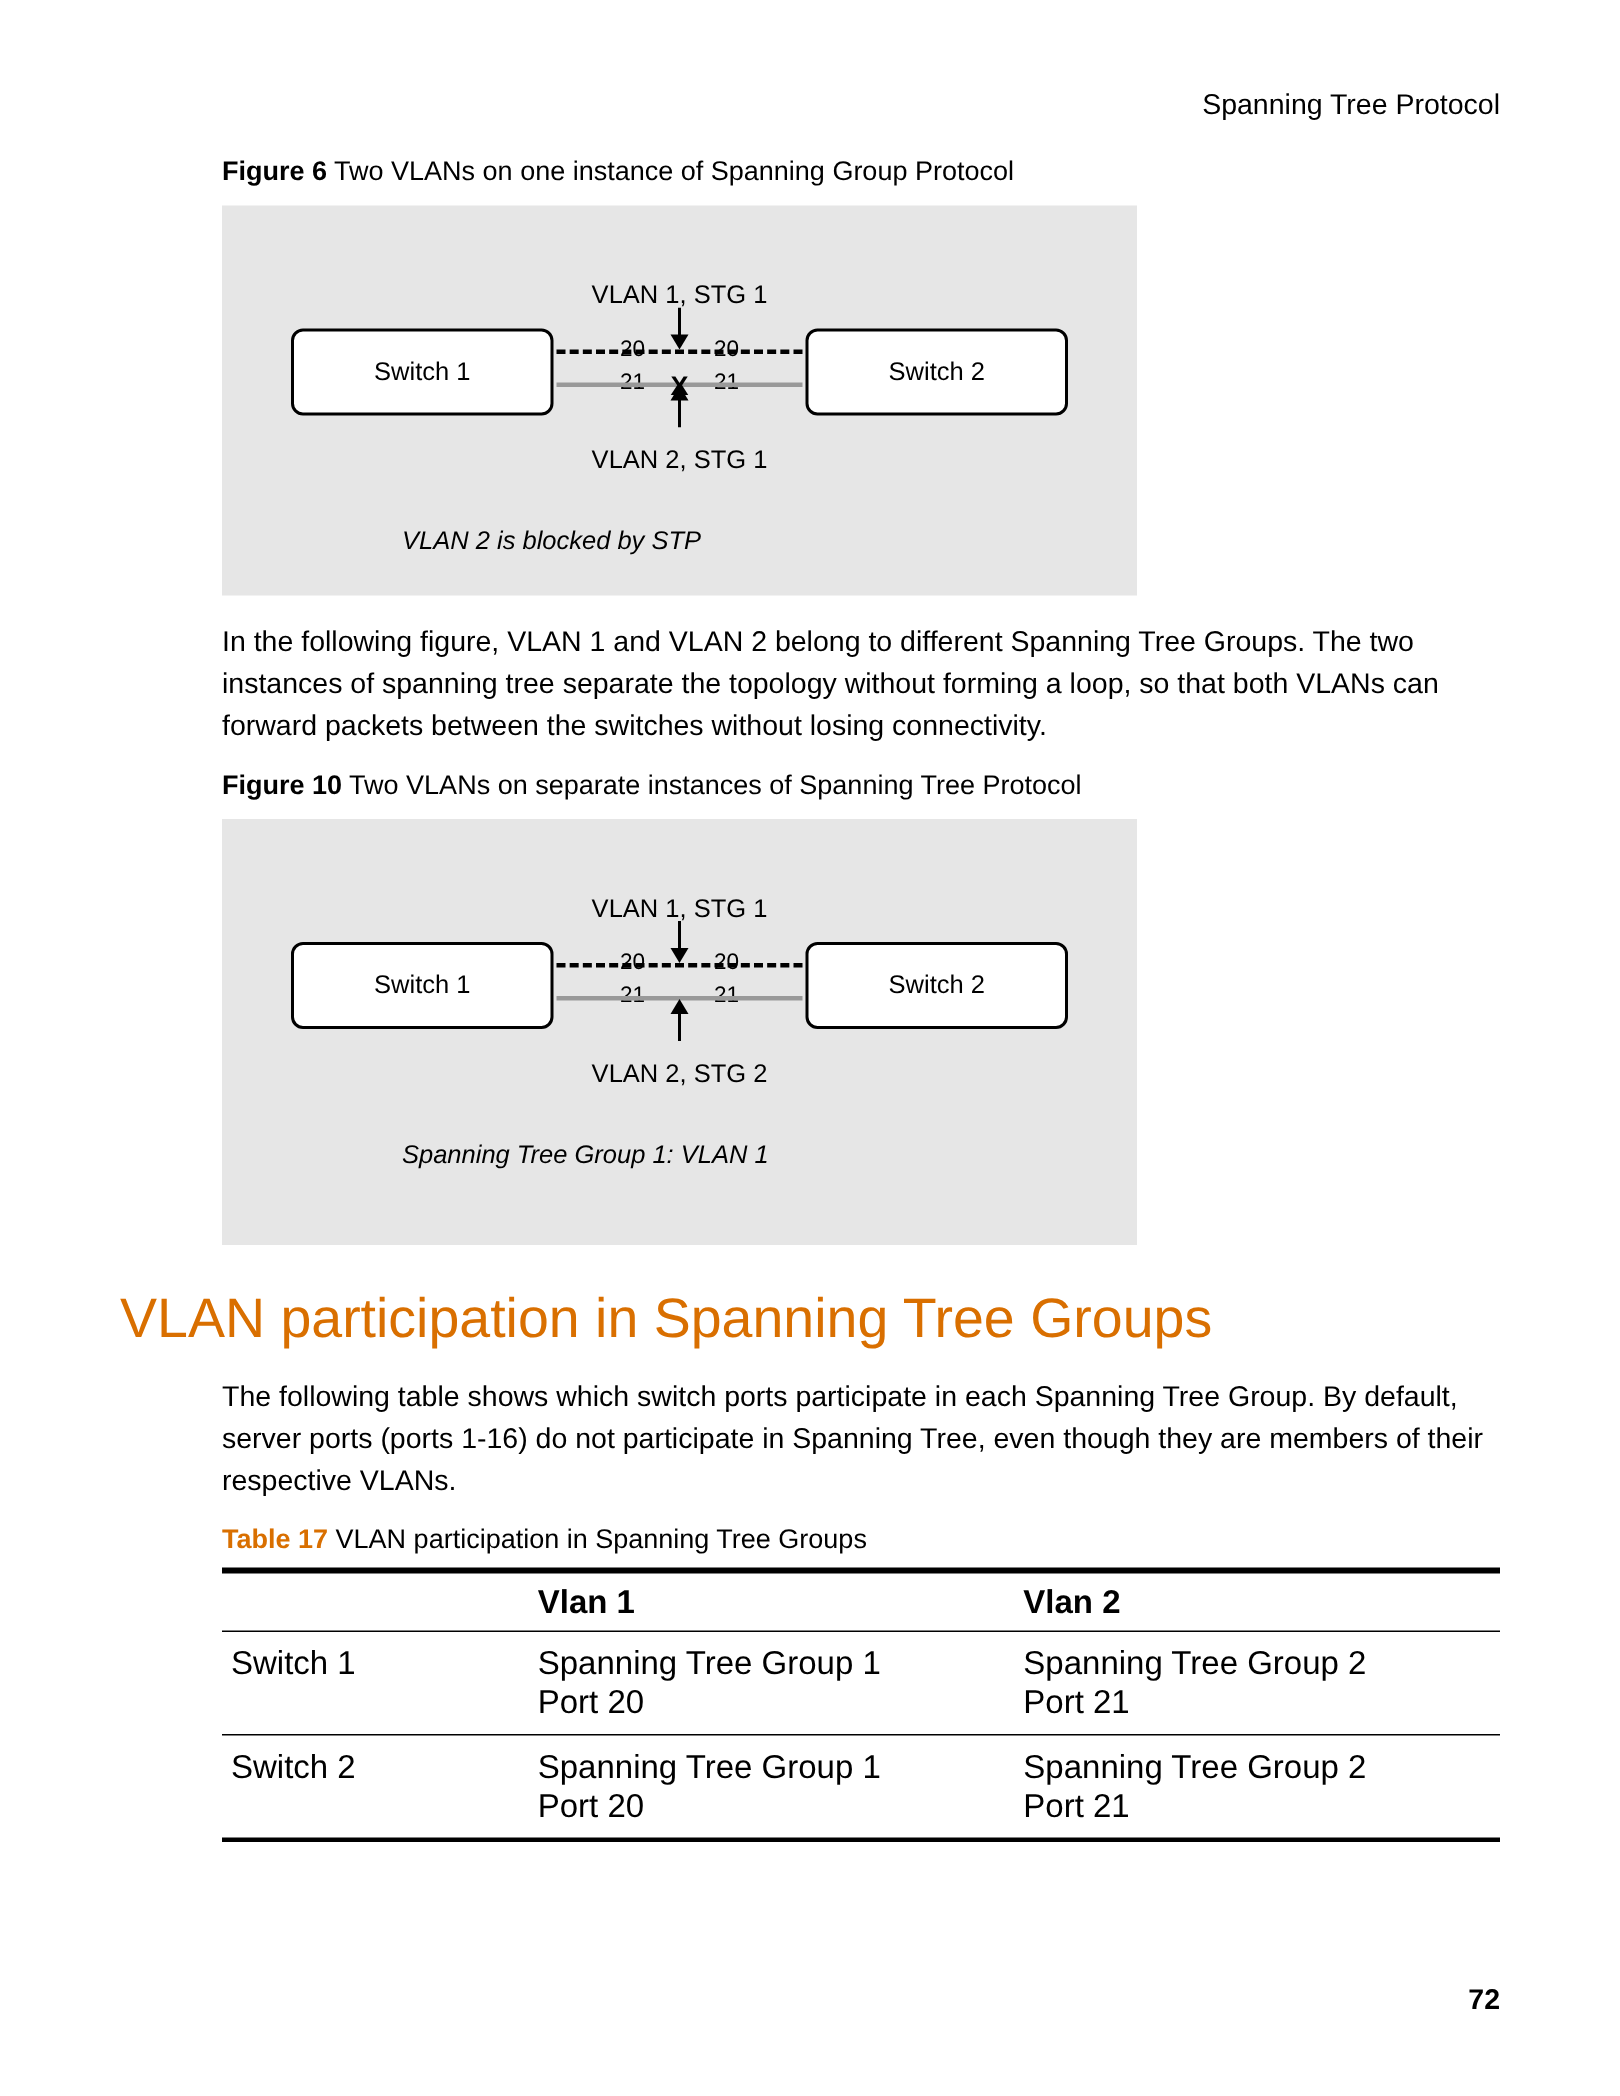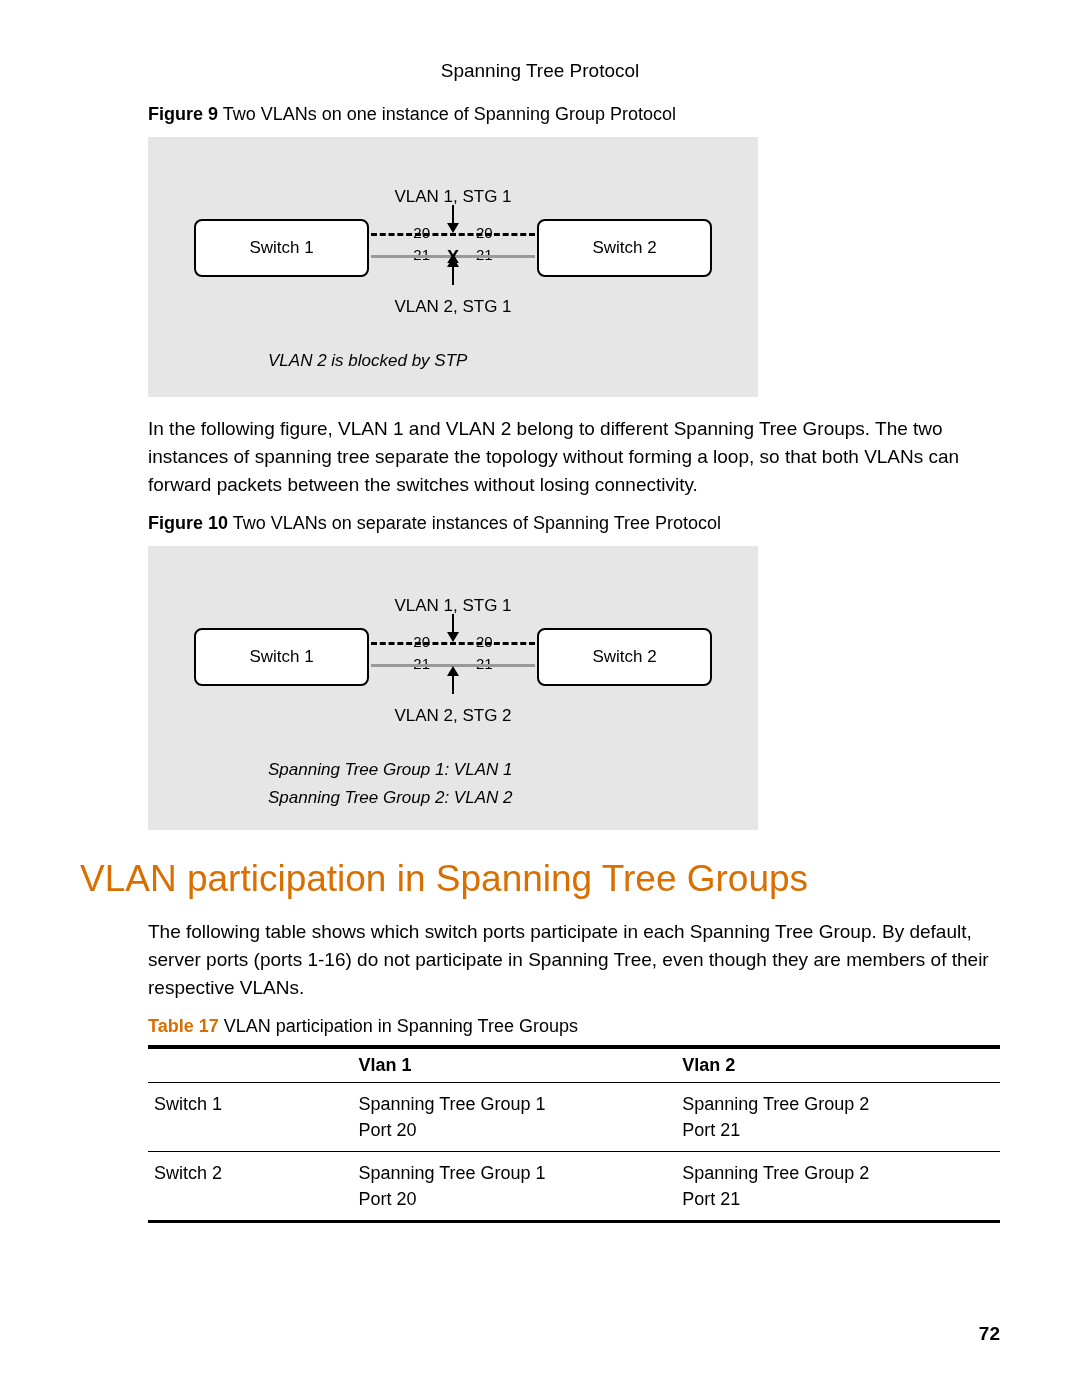--- a/index.html
+++ b/index.html
@@ -6,21 +6,21 @@
   body {
     width: 1080px;
     height: 1397px;
     background: #fff;
     font-family: "Segoe UI", "Helvetica Neue", Arial, sans-serif;
     color: #000;
     position: relative;
     padding: 60px 80px 0 80px;
   }
   .header-title {
-    text-align: center;
+    text-align: right;
     font-size: 19px;
     color: #000;
     margin-bottom: 22px;
   }
   .figure-caption {
     font-size: 18px;
     margin-left: 68px;
     margin-bottom: 12px;
   }
   .figure-caption .fig-label { font-weight: 700; }
@@ -136,21 +136,21 @@
     margin-bottom: 8px;
   }
   .table-caption .tlabel {
     font-weight: 700;
     color: #d96f00;
   }
   table {
     width: calc(100% - 68px);
     margin-left: 68px;
     border-collapse: collapse;
-    font-size: 18px;
+    font-size: 22px;
   }
   thead tr { border-top: 4px solid #000; border-bottom: 1px solid #000; }
   th { text-align: left; font-weight: 700; padding: 6px 6px; }
   tbody tr { border-bottom: 1px solid #000; }
   tbody tr:last-child { border-bottom: 3px solid #000; }
   td { vertical-align: top; padding: 8px 6px 8px 6px; line-height: 26px;}
   .col-a { width: 24%; }
   .col-b { width: 38%; }
   .col-c { width: 38%; }
   .page-number {
@@ -160,21 +160,21 @@
     font-size: 19px;
     font-weight: bold;
   }
 </style>
 </head>
 <body>
 
 <div class="header-title">Spanning Tree Protocol</div>
 
 <div class="figure-caption">
-  <span class="fig-label">Figure 9</span>
+  <span class="fig-label">Figure 6</span>
   <span>Two VLANs on one instance of Spanning Group Protocol</span>
 </div>
 
 <div class="diagram-panel" style="height:260px;">
   <div class="diagram-inner">
     <div class="label-top">VLAN 1, STG 1</div>
     <div class="switch-box switch-left">Switch 1</div>
     <div class="switch-box switch-right">Switch 2</div>
     <div class="port-col port-left">
       <div>20</div>
@@ -231,21 +231,20 @@
       </svg>
       <svg class="arrow-up" style="top:30px" width="16" height="28" viewBox="0 0 16 28">
         <polygon points="2,10 14,10 8,0" fill="#000"></polygon>
         <line x1="8" y1="8" x2="8" y2="28" stroke="#000" stroke-width="2"></line>
       </svg>
     </div>
     <div class="label-bot">VLAN 2, STG 2</div>
   </div>
   <div class="footnotes">
     <div>Spanning Tree Group 1:  VLAN 1</div>
-    <div>Spanning Tree Group 2:  VLAN 2</div>
   </div>
 </div>
 
 <h2 class="heading-orange">VLAN participation in Spanning Tree Groups</h2>
 
 <p class="body-p">The following table shows which switch ports participate in each Spanning Tree Group. By default, server ports (ports 1-16) do not participate in Spanning Tree, even though they are members of their respective VLANs.</p>
 
 <div class="table-caption">
   <span class="tlabel">Table 17</span>
   <span>VLAN participation in Spanning Tree Groups</span>

